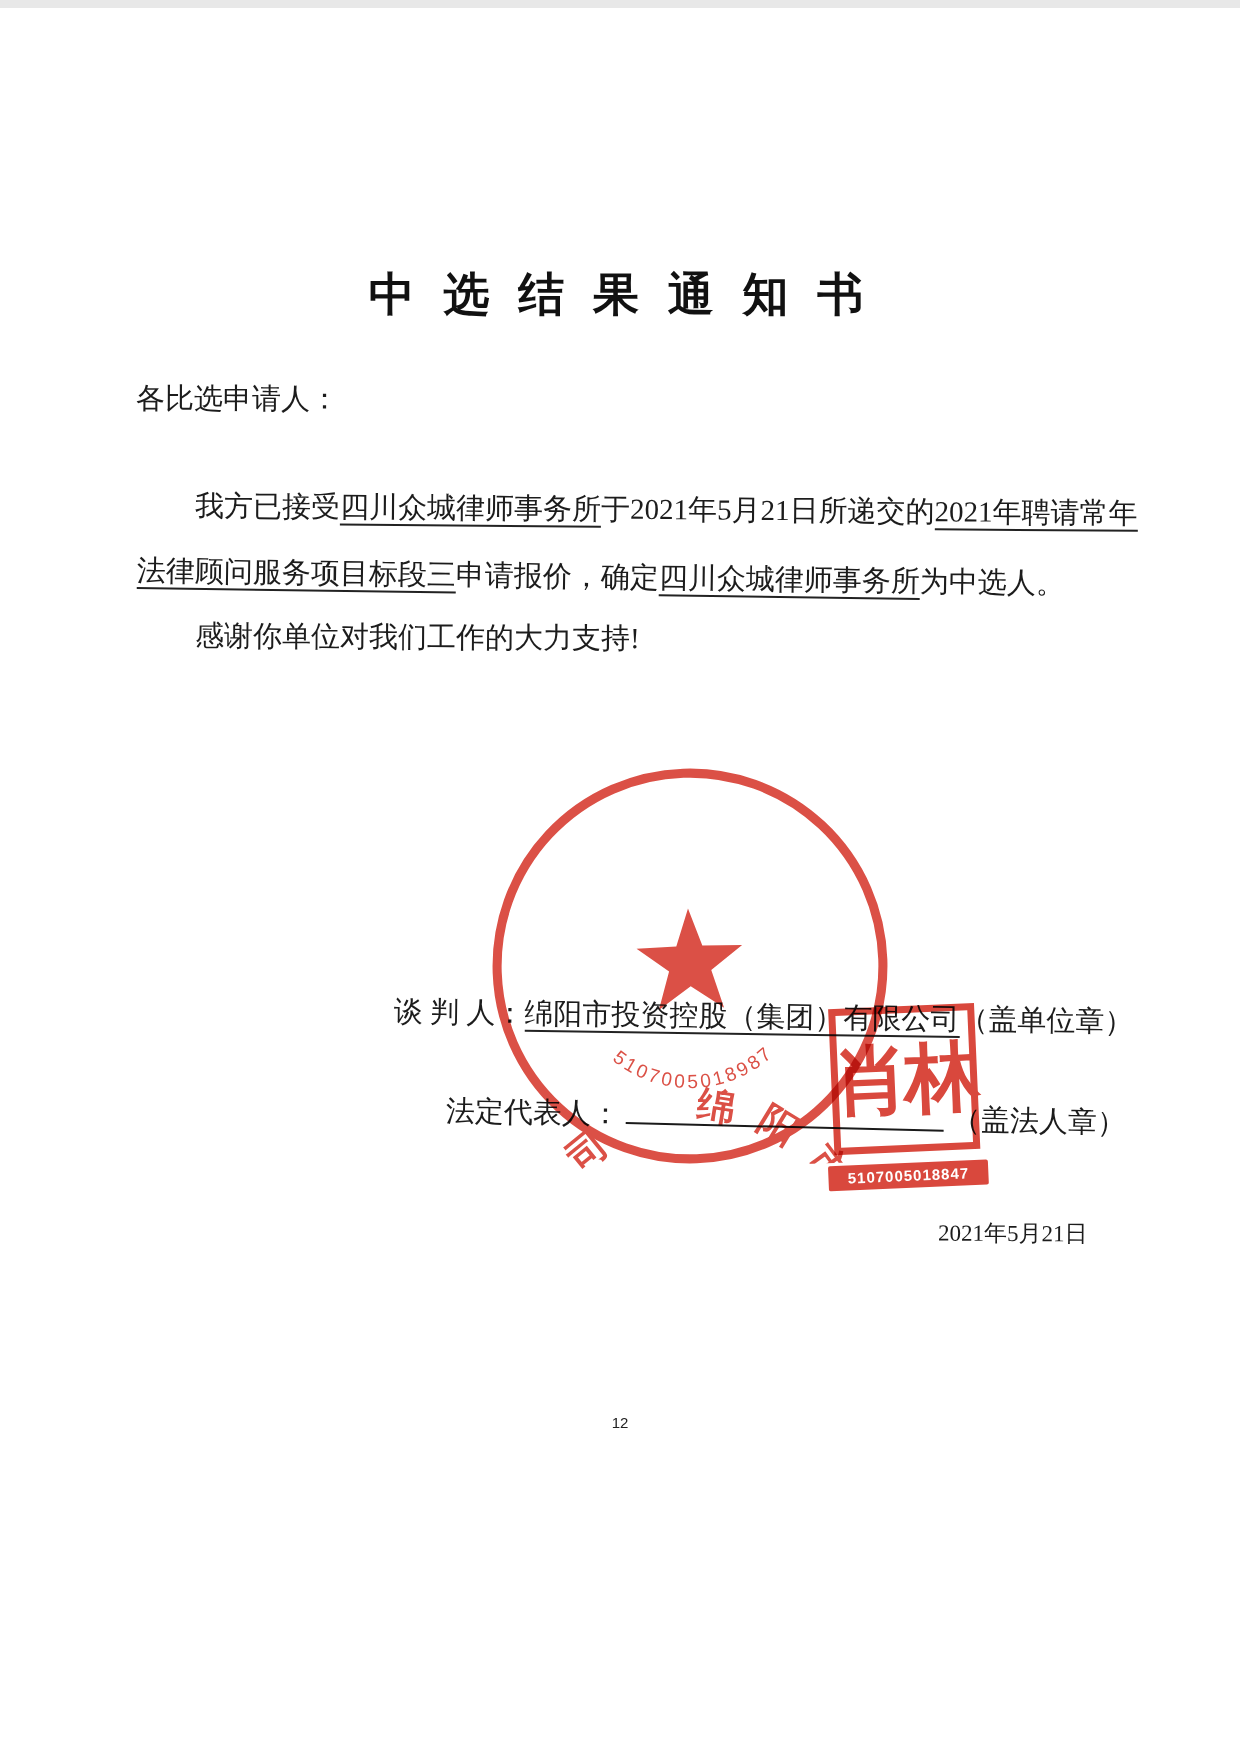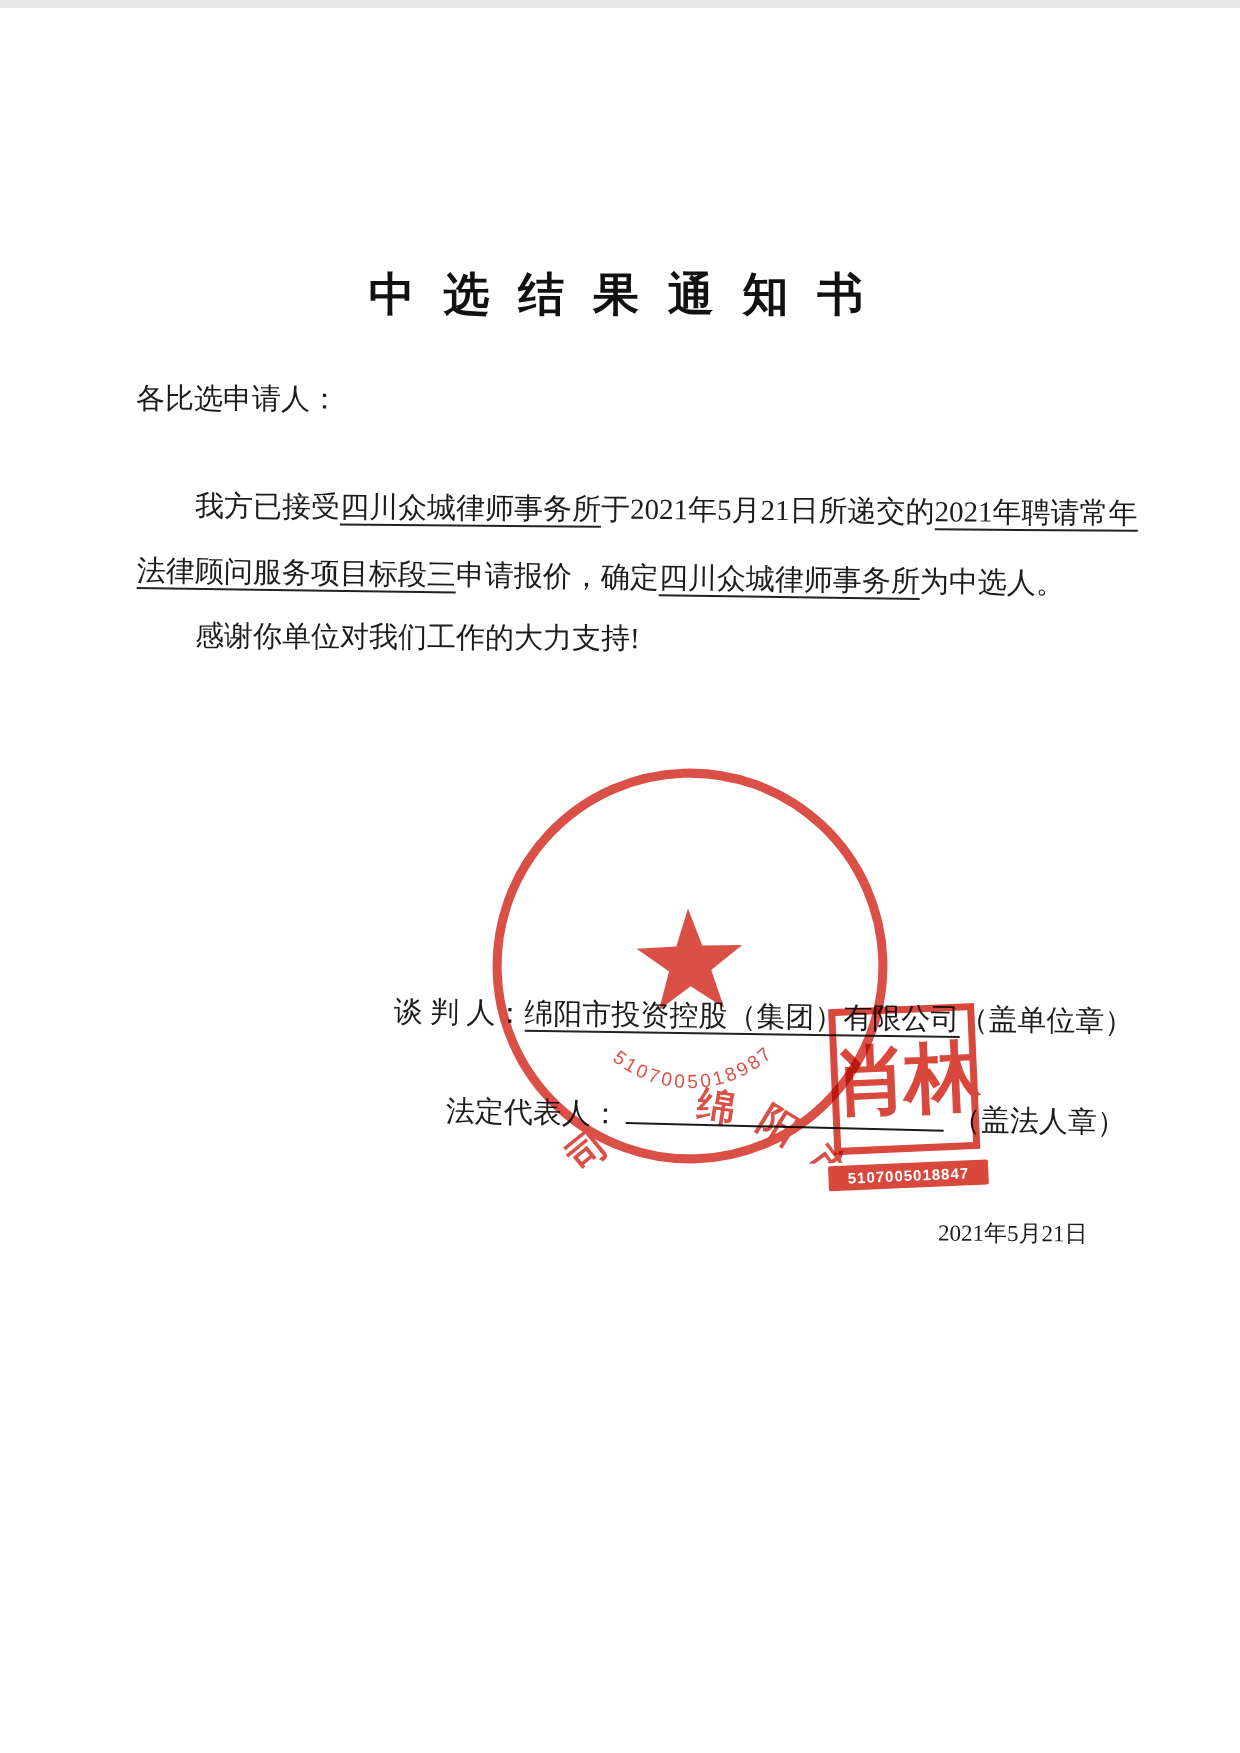--- a/index.html
+++ b/index.html
@@ -119,14 +119,15 @@
     </div>
     <div class="name-seal-code">5107005018847</div>
   </div>
 
   <p class="sig-line negotiator"><span>谈 判 人：</span><span class="u">绵阳市投资控股（集团）有限公司</span><span>（盖单位章）</span></p>
 
   <p class="sig-line legalrep"><span>法定代表人：</span><span class="sig-underline"></span><span>（盖法人章）</span></p>
 
   <p class="date-line">2021年5月21日</p>
 
+  <p class="page-number">12</p>
 
 </div>
 
 </body></html>

